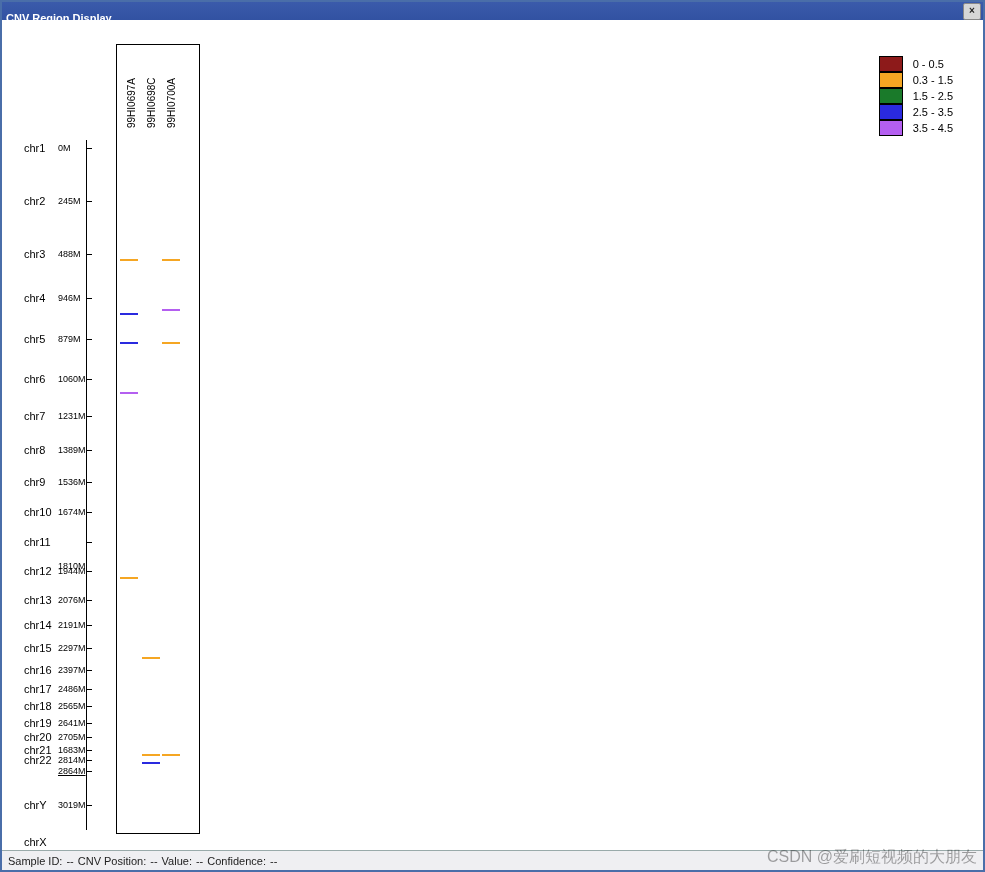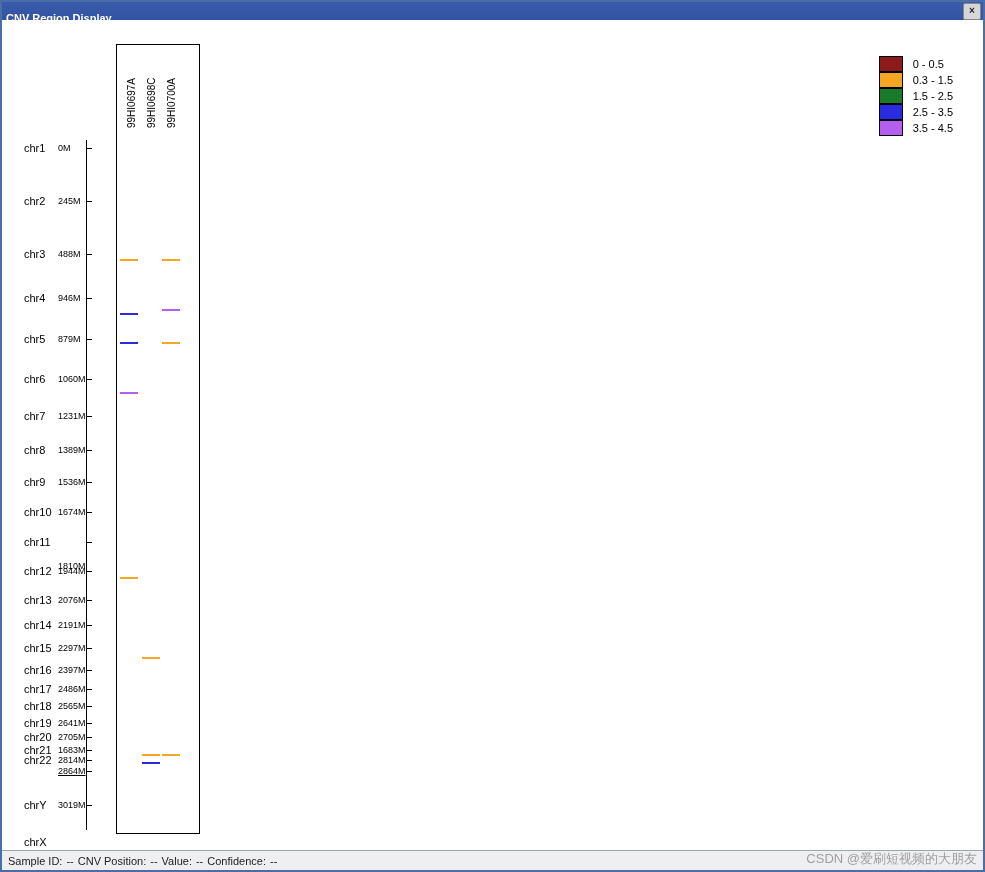--- a/index.html
+++ b/index.html
@@ -8,21 +8,21 @@
   .title-bar{position:absolute;left:2px;right:2px;top:2px;height:18px;
     background:linear-gradient(#3b5bab,#2a4a9a);color:#fff;font-size:11px;
     font-weight:bold;display:flex;align-items:center;padding:16px 4px;box-sizing:border-box}
   .title-bar .close{position:absolute;right:2px;top:1px;width:16px;height:15px;
     background:#d6d6d6;border:1px solid #888;font-size:10px;line-height:13px;
     text-align:center;color:#222;border-radius:2px;cursor:default}
   .content{position:absolute;left:2px;right:2px;top:20px;bottom:24px;background:#fff}
   .status-bar{position:absolute;left:2px;right:2px;bottom:2px;height:20px;
     border-top:1px solid #9aa;background:#efeff2;font-size:11px;display:flex;
     align-items:center;padding:0 6px;box-sizing:border-box;gap:4px;color:#222}
-  .watermark{position:absolute;right:8px;bottom:4px;font-size:13px;color:rgba(0,0,0,.35);
+  .watermark{position:absolute;right:8px;bottom:4px;font-size:16px;color:rgba(0,0,0,.35);
     font-family:"Microsoft YaHei",Arial,sans-serif;pointer-events:none}
   
   .plot-box{position:absolute;left:114px;top:24px;width:84px;height:790px;border:1px solid #000;box-sizing:border-box}
   .y-axis{position:absolute;left:84px;top:120px;width:1px;height:690px;background:#000}
   .tick{position:absolute;width:6px;height:1px;background:#000}
   .chr-label{position:absolute;font-size:11px;left:22px;text-align:right;color:#000}
   .pos-label{position:absolute;font-size:9px;left:56px;text-align:left;color:#000}
   .col-head{position:absolute;font-size:10px;writing-mode:vertical-rl;
     transform:rotate(180deg);color:#000;top:30px;height:78px}
   .seg{position:absolute;height:2px}

